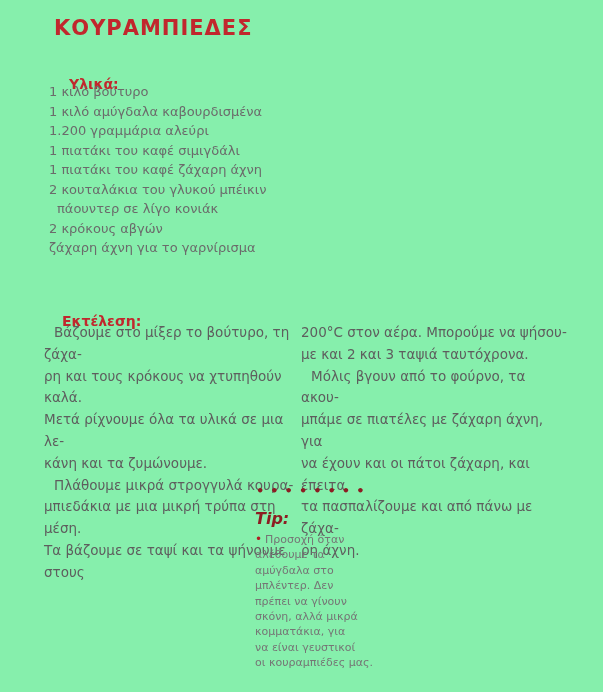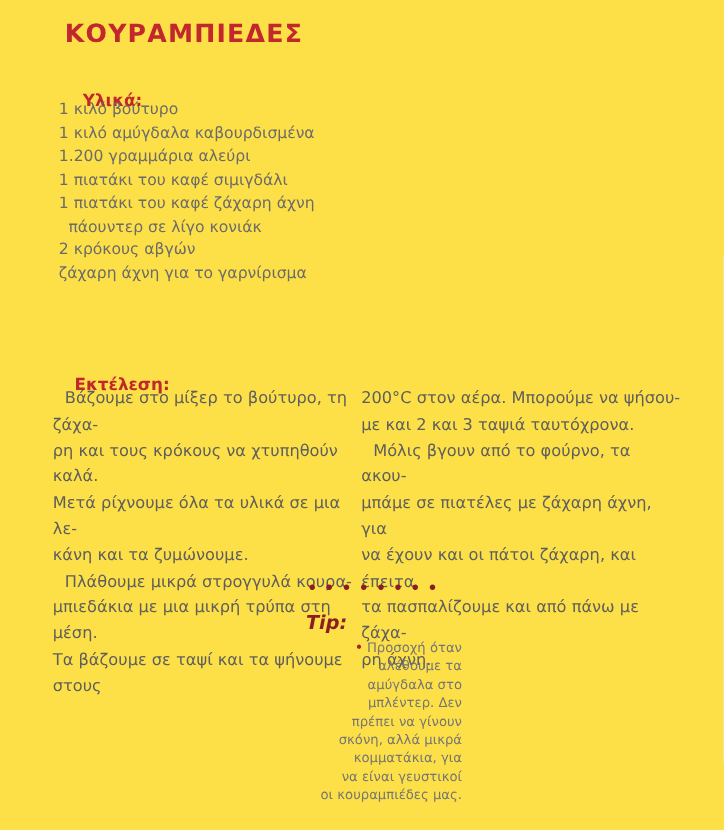--- a/index.html
+++ b/index.html
@@ -1,19 +1,19 @@
 <!DOCTYPE html>
 <html><head>
 <meta charset="utf-8">
 <style>
   html,body { margin:0; padding:0; background:#e8e8e8; }
   .page {
     position:relative;
     width:603px; height:692px;
-    background:#fde047;
+    background:#86efac;
     font-family:"DejaVu Sans", sans-serif;
     overflow:hidden;
     margin:0 auto;
   }
   .recipe-title {
     position:absolute; left:54px; top:16px;
     font-size:21px; font-weight:bold; letter-spacing:1px;
     color:#c1272d; margin:0;
   }
   .section-heading {
@@ -41,39 +41,40 @@
     font-size:13px; font-weight:bold; letter-spacing:6px;
     color:#8c1d22;
   }
   .tip-heading {
     position:absolute; left:255px; top:509px;
     font-size:16px; font-weight:bold; font-style:italic;
     color:#8c1d22;
   }
   .tip-body {
     position:absolute; left:255px; top:532px; width:130px;
-    font-size:11px; line-height:15.4px; color:#757575;text-align:right;
+    font-size:11px; line-height:15.4px; color:#757575;
   }
   .tip-bullet { color:#b01e23; font-size:12px; margin-right:3px; }
 </style>
 </head>
 <body>
 
 <div class="page">
 
   <h1 class="recipe-title">ΚΟΥΡΑΜΠΙΕΔΕΣ</h1>
 
   <h2 class="section-heading heading-ingredients">Υλικά:</h2>
 
   <div class="ingredients-list">
       <div class="ing-line">1 κιλό βούτυρο</div>
       <div class="ing-line">1 κιλό αμύγδαλα καβουρδισμένα</div>
       <div class="ing-line">1.200 γραμμάρια αλεύρι</div>
       <div class="ing-line">1 πιατάκι του καφέ σιμιγδάλι</div>
       <div class="ing-line">1 πιατάκι του καφέ ζάχαρη άχνη</div>
+      <div class="ing-line">2 κουταλάκια του γλυκού μπέικιν</div>
       <div class="ing-line ing-indent">πάουντερ σε λίγο κονιάκ</div>
       <div class="ing-line">2 κρόκους αβγών</div>
       <div class="ing-line">ζάχαρη άχνη για το γαρνίρισμα</div>
     </div>
 
   <h2 class="section-heading heading-execution">Εκτέλεση:</h2>
 
   <div class="col col-left">
     <p class="para indent">Βάζουμε στο μίξερ το βούτυρο, τη ζάχα-<br>ρη και τους κρόκους να χτυπηθούν καλά.<br>Μετά ρίχνουμε όλα τα υλικά σε μια λε-<br>κάνη και τα ζυμώνουμε.</p>
     <p class="para indent">Πλάθουμε μικρά στρογγυλά κουρα-<br>μπιεδάκια με μια μικρή τρύπα στη μέση.<br>Τα βάζουμε σε ταψί και τα ψήνουμε στους</p>

